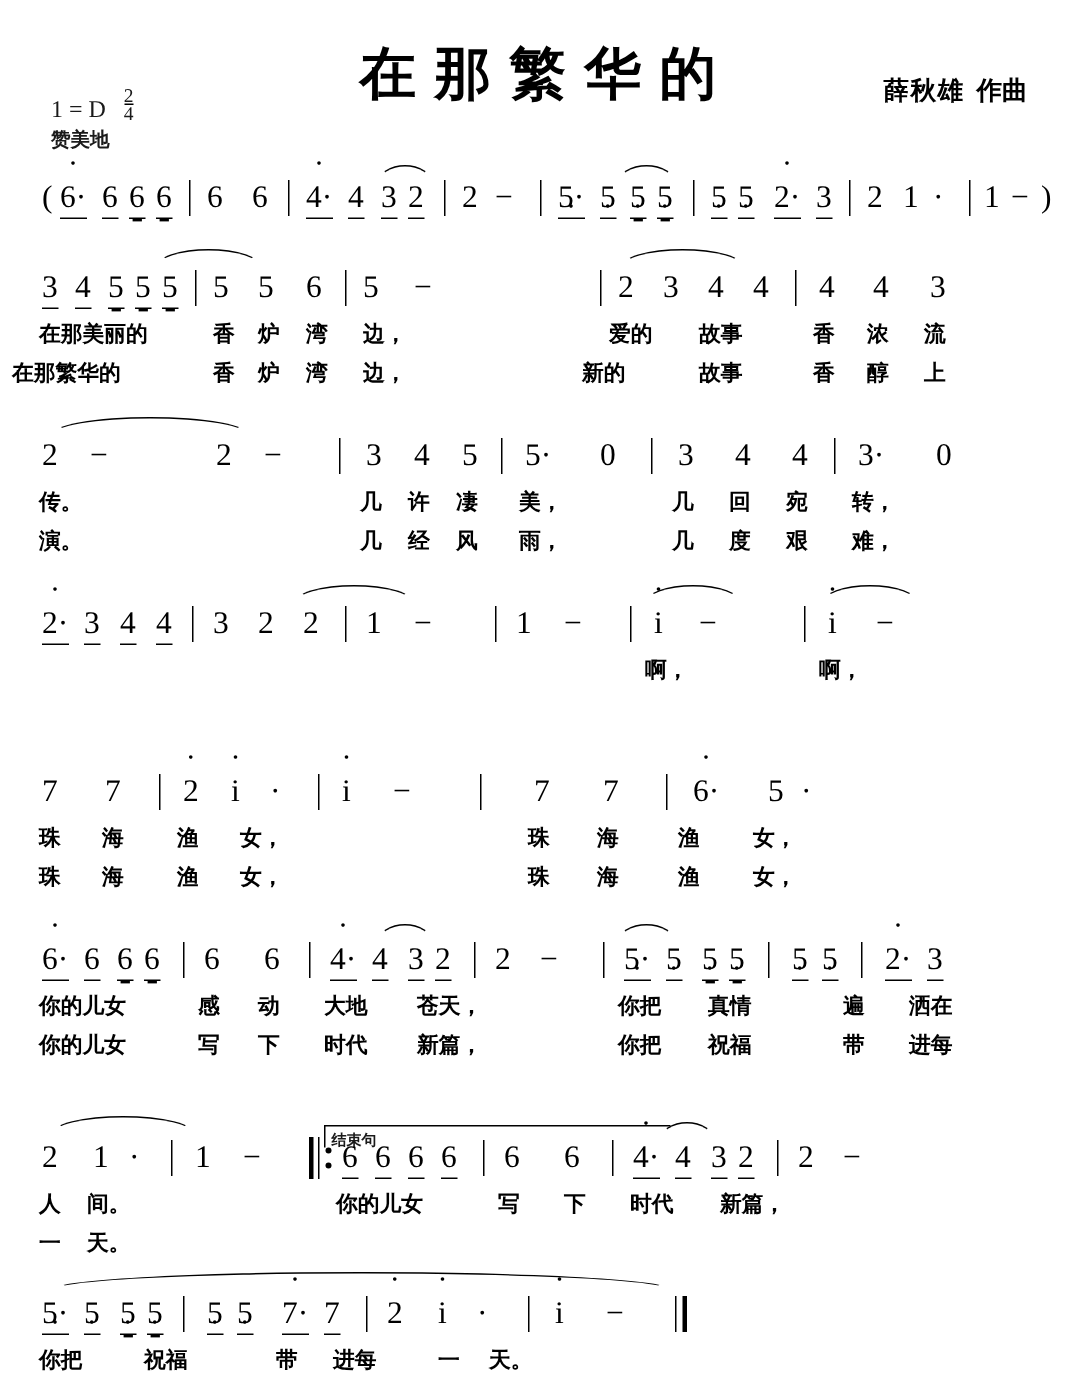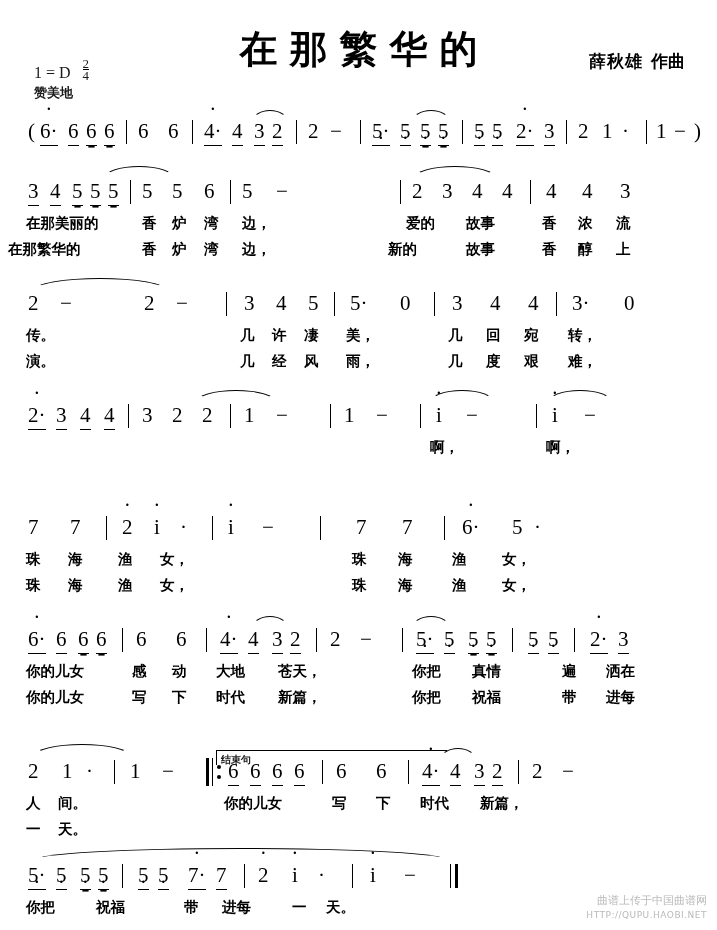--- a/index.html
+++ b/index.html
@@ -565,18 +565,14 @@
     <div class="lyr">
       <span class="lyrtok" style="left:26px">你把</span>
       <span class="lyrtok" style="left:96px">祝福</span>
       <span class="lyrtok" style="left:184px">带</span>
       <span class="lyrtok" style="left:222px">进每</span>
       <span class="lyrtok" style="left:292px">一</span>
       <span class="lyrtok" style="left:326px">天。</span>
     </div>
   </div>
 
-  <div class="watermark">
-    <div class="l1">曲谱上传于中国曲谱网</div>
-    <div class="l2">HTTP://QUPU.HAOBI.NET</div>
-  </div>
 
 </div>
 
 </body></html>

